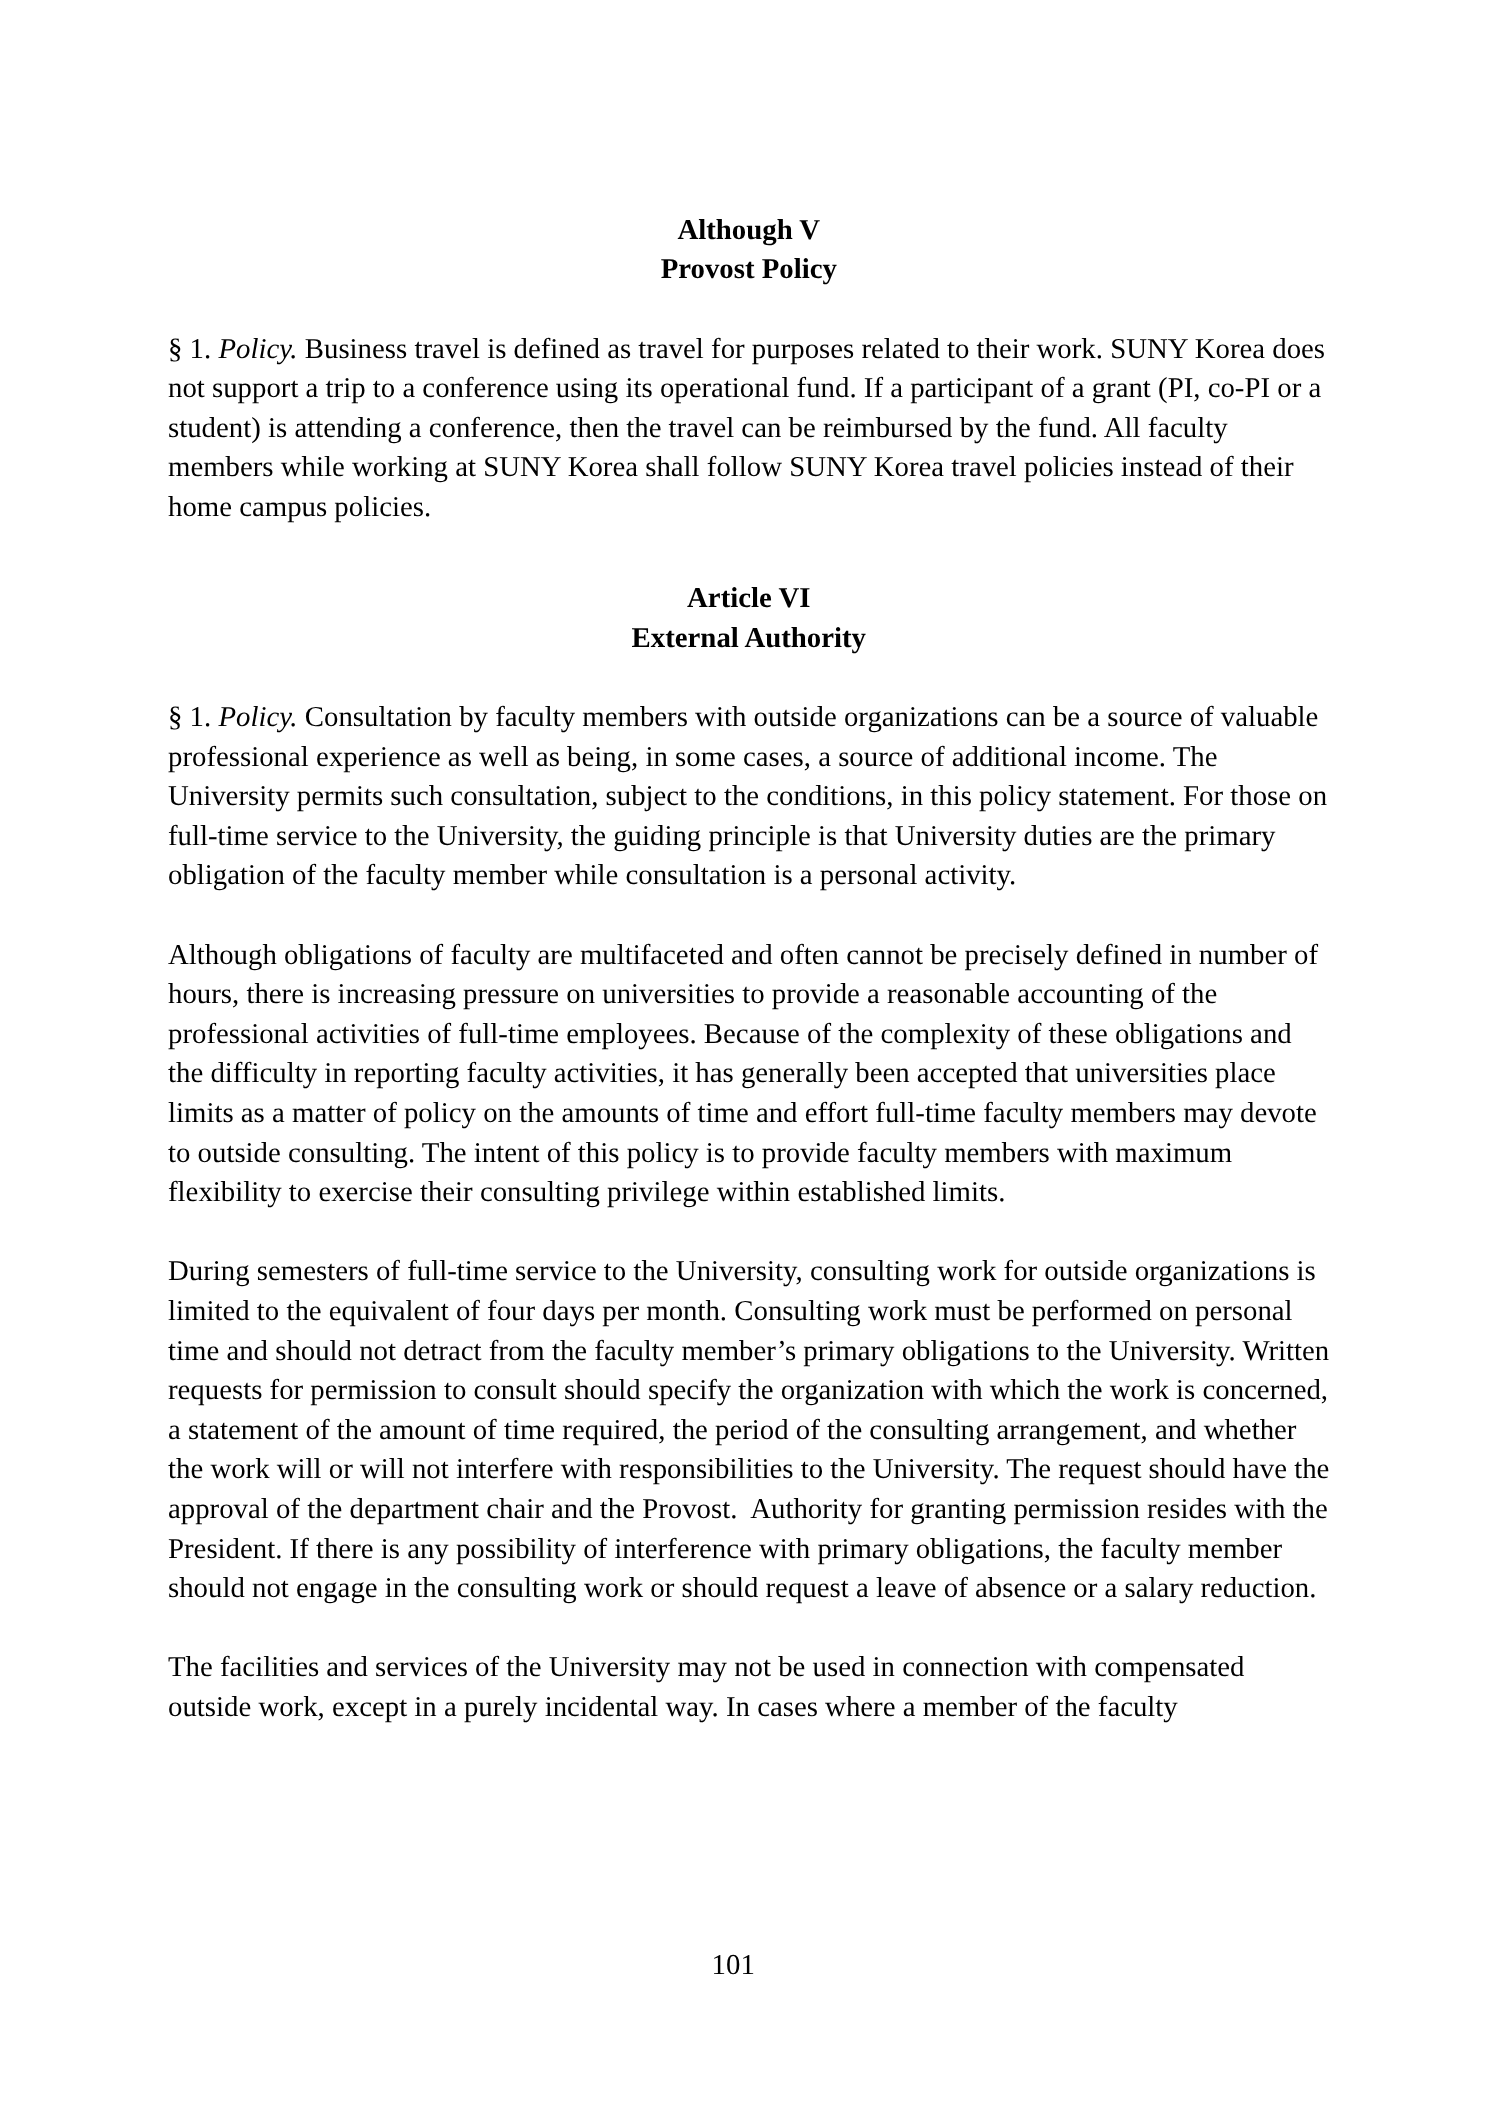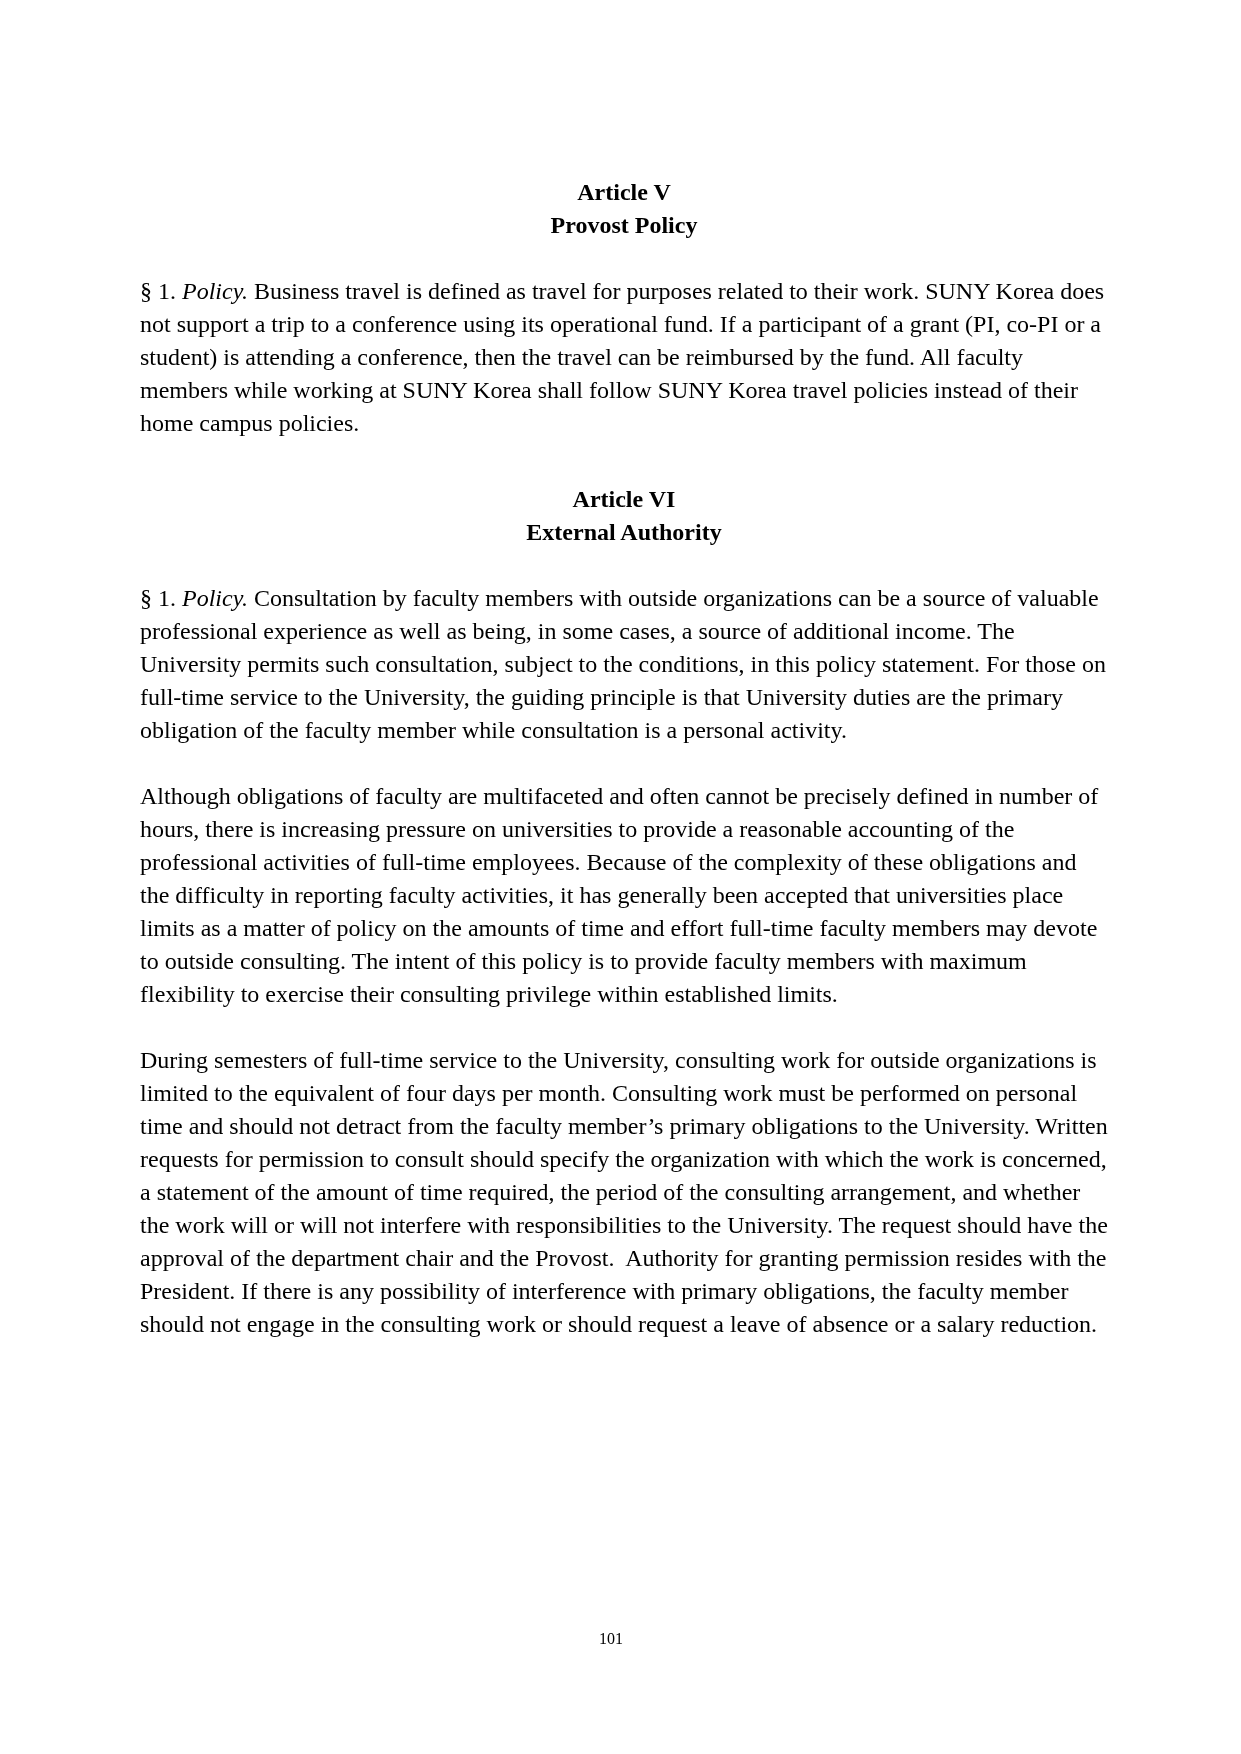--- a/index.html
+++ b/index.html
@@ -43,40 +43,41 @@
   }
   .italic {
     font-style: italic;
   }
   .page-number {
     position: absolute;
     top: 1622px;
     left: 0;
     width: 1222px;
     text-align: center;
-    font-size: 16px;
+    font-size: 24px;
     line-height: 33px;
   }
 </style>
 </head>
 <body>
 
 <div class="page">
   <div class="content">
 
     <section>
-      <h2 class="article-title">Article V</h2>
+      <h2 class="article-title">Although V</h2>
       <h3 class="article-subtitle">Provost Policy</h3>
       <p class="body-para"><span>§ 1. </span><span class="italic">Policy.</span><span> Business travel is defined as travel for purposes related to their work. SUNY Korea does not support a trip to a conference using its operational fund. If a participant of a grant (PI, co-PI or a student) is attending a conference, then the travel can be reimbursed by the fund. All faculty members while working at SUNY Korea shall follow SUNY Korea travel policies instead of their home campus policies.</span></p>
     </section>
 
     <section class="section-spaced">
       <h2 class="article-title">Article VI</h2>
       <h3 class="article-subtitle">External Authority</h3>
       <p class="body-para"><span>§ 1. </span><span class="italic">Policy.</span><span> Consultation by faculty members with outside organizations can be a source of valuable professional experience as well as being, in some cases, a source of additional income. The University permits such consultation, subject to the conditions, in this policy statement. For those on full-time service to the University, the guiding principle is that University duties are the primary obligation of the faculty member while consultation is a personal activity.</span></p>
       <p class="body-para">Although obligations of faculty are multifaceted and often cannot be precisely defined in number of hours, there is increasing pressure on universities to provide a reasonable accounting of the professional activities of full-time employees. Because of the complexity of these obligations and the difficulty in reporting faculty activities, it has generally been accepted that universities place limits as a matter of policy on the amounts of time and effort full-time faculty members may devote to outside consulting. The intent of this policy is to provide faculty members with maximum flexibility to exercise their consulting privilege within established limits.</p>
       <p class="body-para">During semesters of full-time service to the University, consulting work for outside organizations is limited to the equivalent of four days per month. Consulting work must be performed on personal time and should not detract from the faculty member’s primary obligations to the University. Written requests for permission to consult should specify the organization with which the work is concerned, a statement of the amount of time required, the period of the consulting arrangement, and whether the work will or will not interfere with responsibilities to the University. The request should have the approval of the department chair and the Provost.  Authority for granting permission resides with the President. If there is any possibility of interference with primary obligations, the faculty member should not engage in the consulting work or should request a leave of absence or a salary reduction.</p>
+      <p class="body-para">The facilities and services of the University may not be used in connection with compensated outside work, except in a purely incidental way. In cases where a member of the faculty</p>
     </section>
 
   </div>
 
   <div class="page-number">101</div>
 </div>
 
 </body></html>

